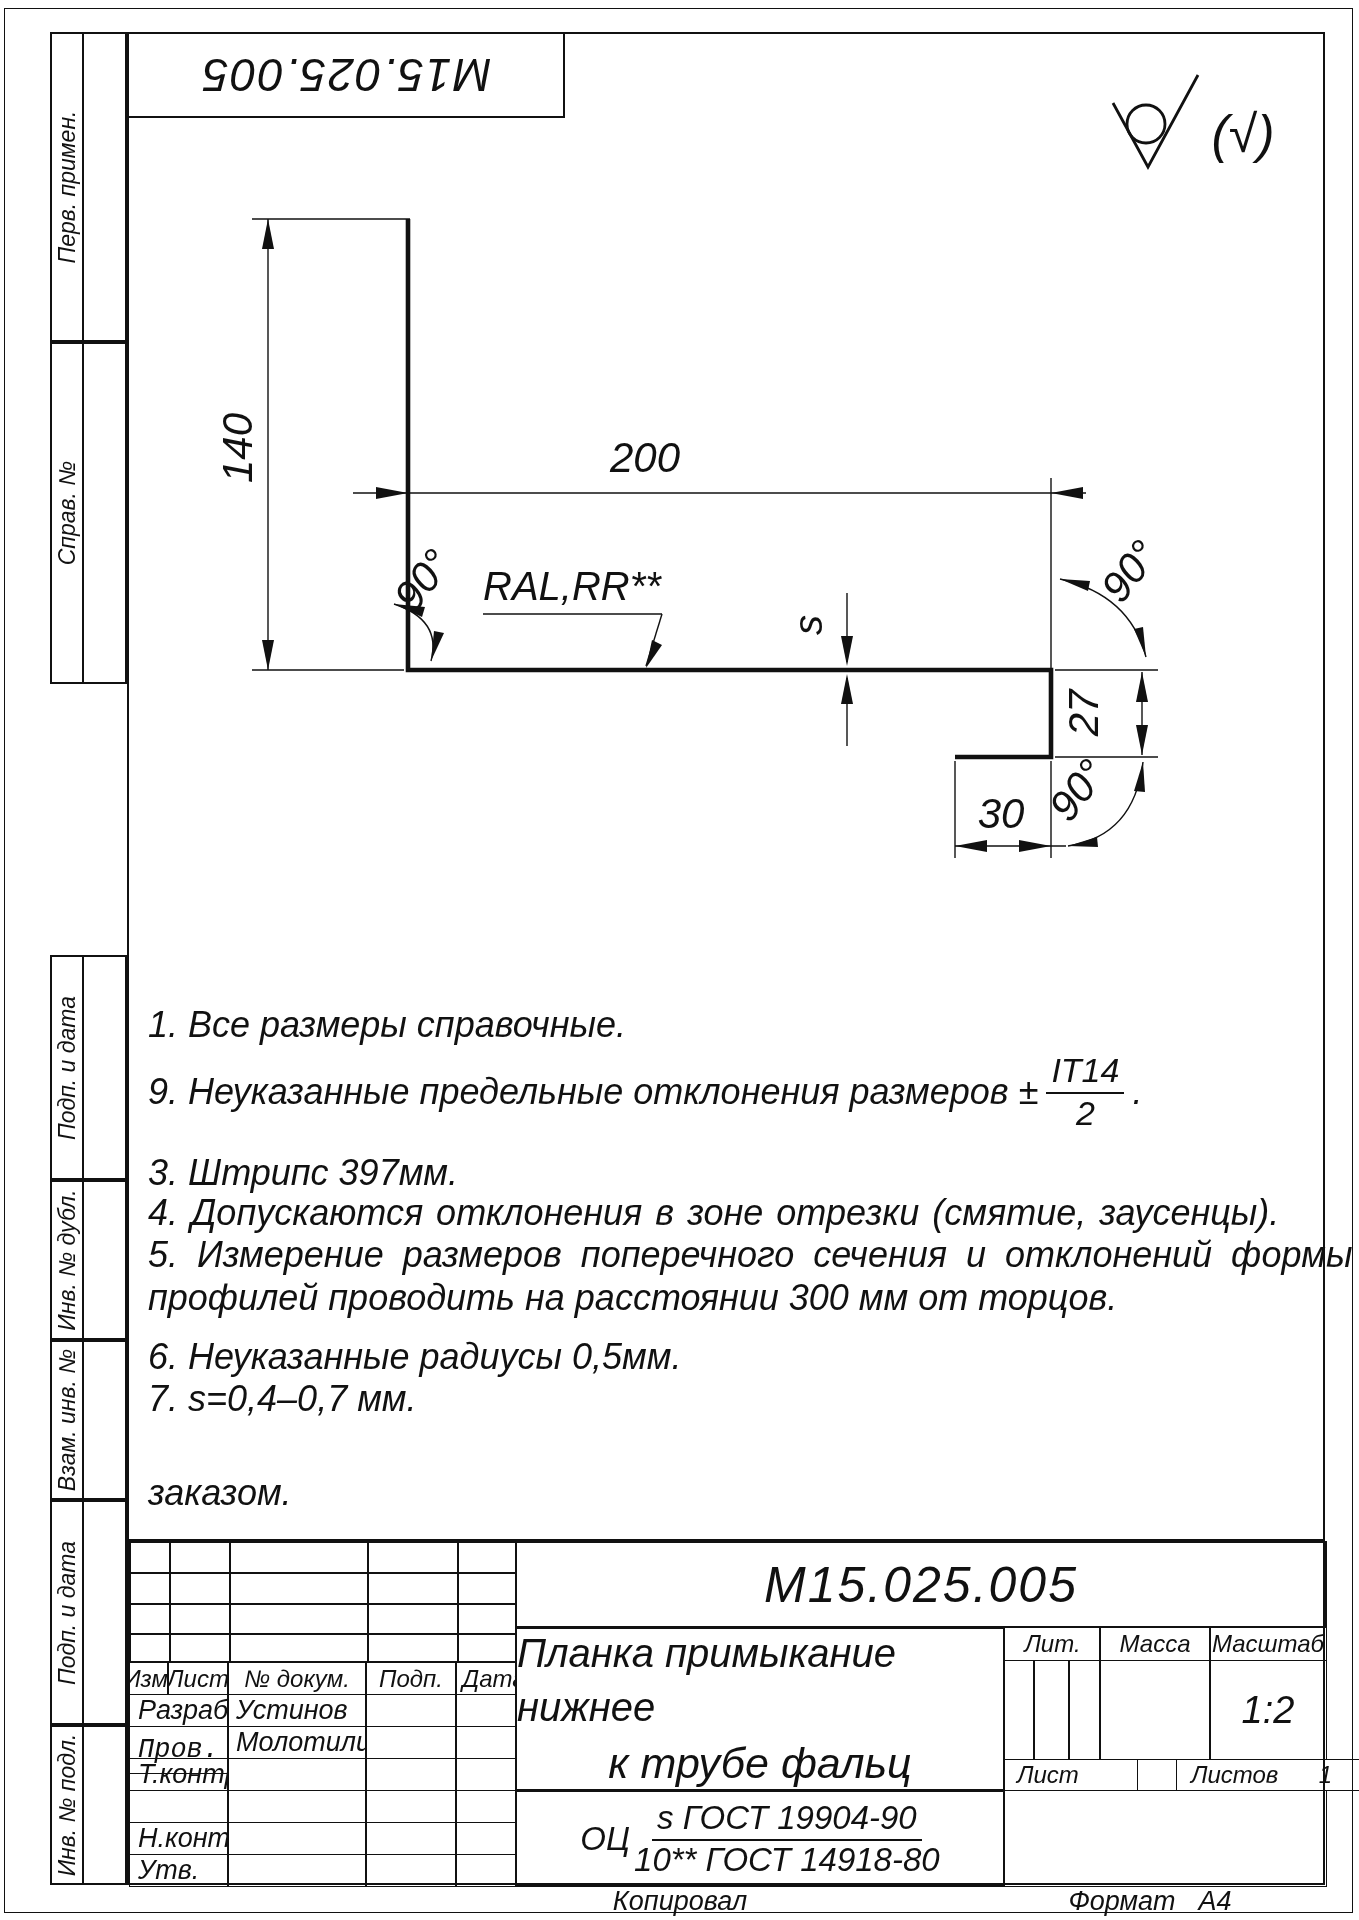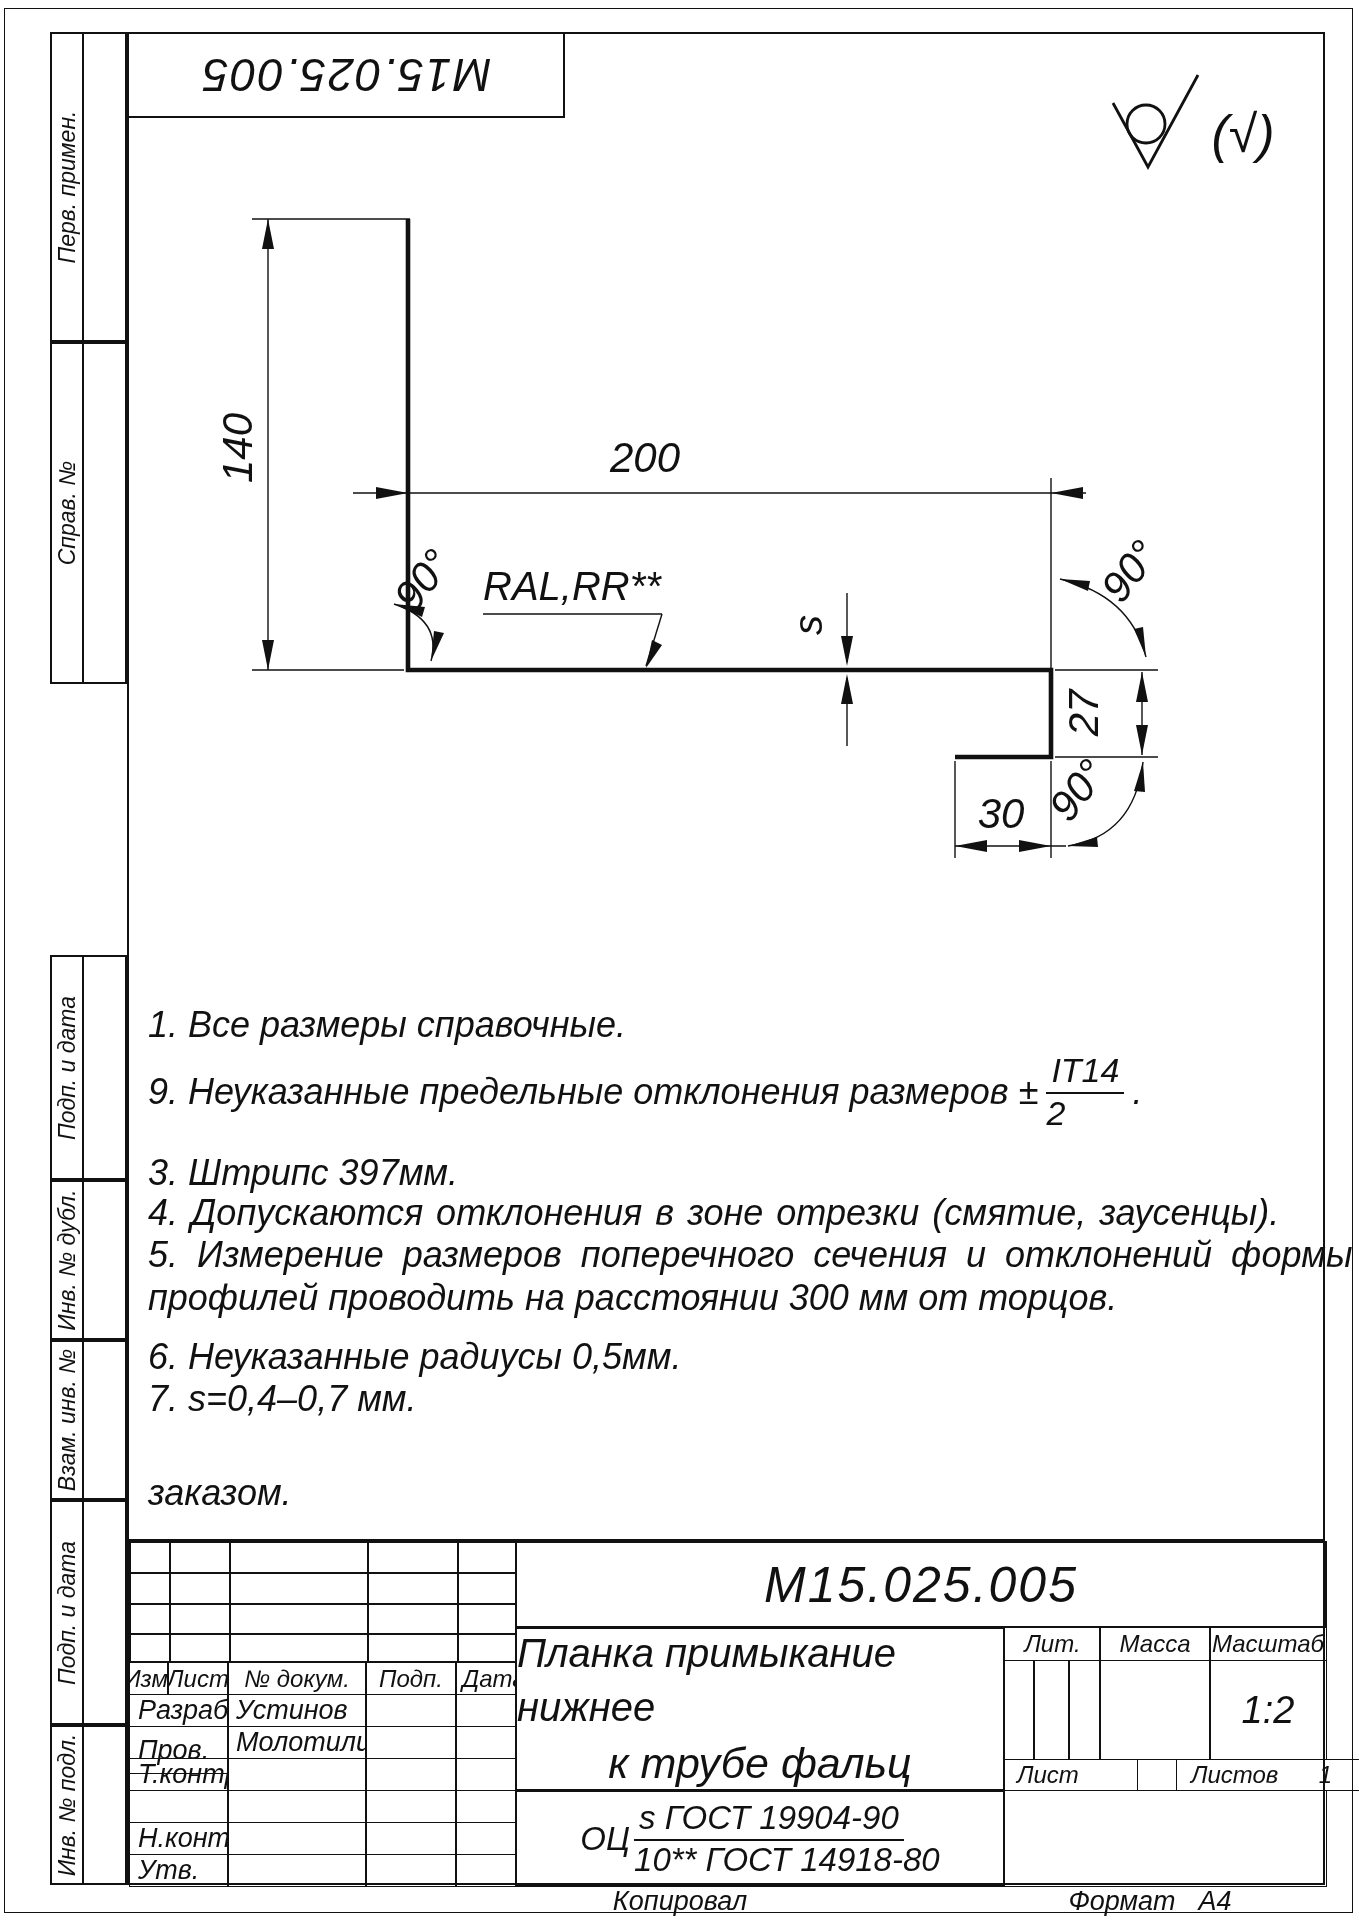--- a/index.html
+++ b/index.html
@@ -13,21 +13,21 @@
   .topbox span{transform:rotate(180deg);font-style:italic;font-size:46px;letter-spacing:2px;}
   
   .mbox{position:absolute;left:50px;width:77px;border:2.4px solid #111;box-sizing:border-box;}
   .mdiv{position:absolute;left:30px;top:0;bottom:0;width:2px;background:#111;}
   .mlabel{position:absolute;left:15px;top:50%;transform:translate(-50%,-50%) rotate(-90deg);
           white-space:nowrap;font-style:italic;font-size:23px;}
   
   .note{position:absolute;left:148px;font-style:italic;font-size:36px;white-space:nowrap;text-align:center;}
   .note2wrap{position:absolute;left:148px;top:1042px;height:100px;display:flex;align-items:center;gap:8px;
              font-style:italic;font-size:36px;white-space:nowrap;}
-  .frac{display:inline-flex;flex-direction:column;align-items:flex-start;font-size:34px;line-height:1.15;}
+  .frac{display:inline-flex;flex-direction:column;align-items:center;font-size:34px;line-height:1.15;}
   .frac .num{border-bottom:2.2px solid #111;padding:0 5px 2px;}
   
   .tb{left:127px;top:1539px;width:1198px;height:346px;border:2.6px solid #111;}
   .cell{position:absolute;box-sizing:border-box;border:1.5px solid #111;display:flex;
         align-items:center;justify-content:center;font-style:italic;overflow:hidden;}
   .cell.nb{border-width:2.4px;}
   .lbl{font-size:24px;}
   .staffl{font-size:27px;justify-content:flex-start;padding-left:8px;}
   .hline{position:absolute;left:0;right:0;height:1.5px;background:#111;}
   .vline{position:absolute;top:0;bottom:0;width:1.5px;background:#111;}
@@ -170,21 +170,21 @@
     <div class="cell lbl" style="left:38px;top:121px;width:62px;height:33px;">Лист</div>
     <div class="cell lbl" style="left:98px;top:121px;width:140px;height:33px;">№ докум.</div>
     <div class="cell lbl" style="left:236px;top:121px;width:92px;height:33px;">Подп.</div>
     <div class="cell lbl" style="left:326px;top:121px;width:62px;height:33px;padding-left:16px;">Дата</div>
 
     <div class="cell staffl" style="left:0;top:153px;width:100px;height:33px;">Разраб.</div>
     <div class="cell staffl" style="left:98px;top:153px;width:140px;height:33px;">Устинов</div>
     <div class="cell" style="left:236px;top:153px;width:92px;height:33px;"></div>
     <div class="cell" style="left:326px;top:153px;width:62px;height:33px;"></div>
 
-    <div class="cell staffl" style="left:0;top:185px;width:100px;height:48px;">Пров.</div>
+    <div class="cell staffl" style="left:0;top:185px;width:100px;height:48px;font-family:Liberation Mono, monospace;">Пров.</div>
     <div class="cell staffl" style="left:98px;top:185px;width:140px;height:33px;">Молотилин</div>
     <div class="cell" style="left:236px;top:185px;width:92px;height:33px;"></div>
     <div class="cell" style="left:326px;top:185px;width:62px;height:33px;"></div>
 
     <div class="cell staffl" style="left:0;top:217px;width:100px;height:33px;">Т.контр.</div>
     <div class="cell staffl" style="left:98px;top:217px;width:140px;height:33px;"></div>
     <div class="cell" style="left:236px;top:217px;width:92px;height:33px;"></div>
     <div class="cell" style="left:326px;top:217px;width:62px;height:33px;"></div>
 
     <div class="cell staffl" style="left:0;top:249px;width:100px;height:33px;"></div>

